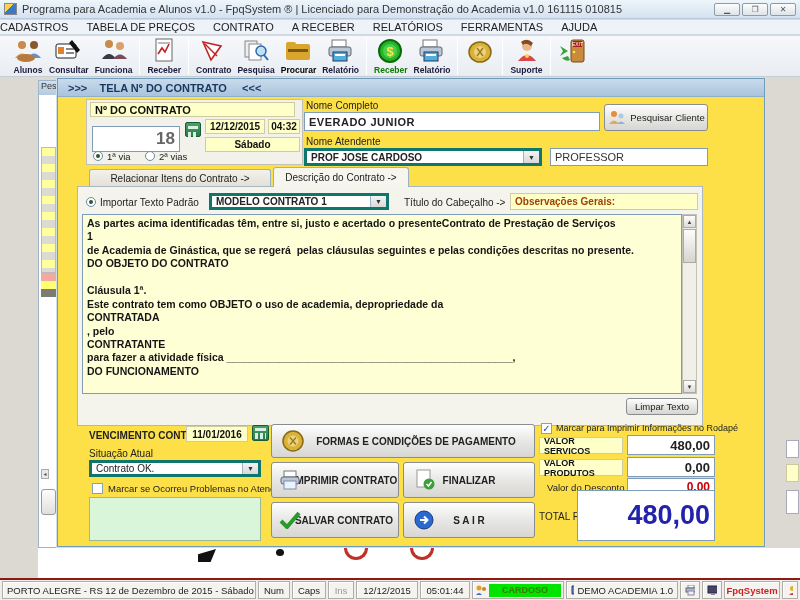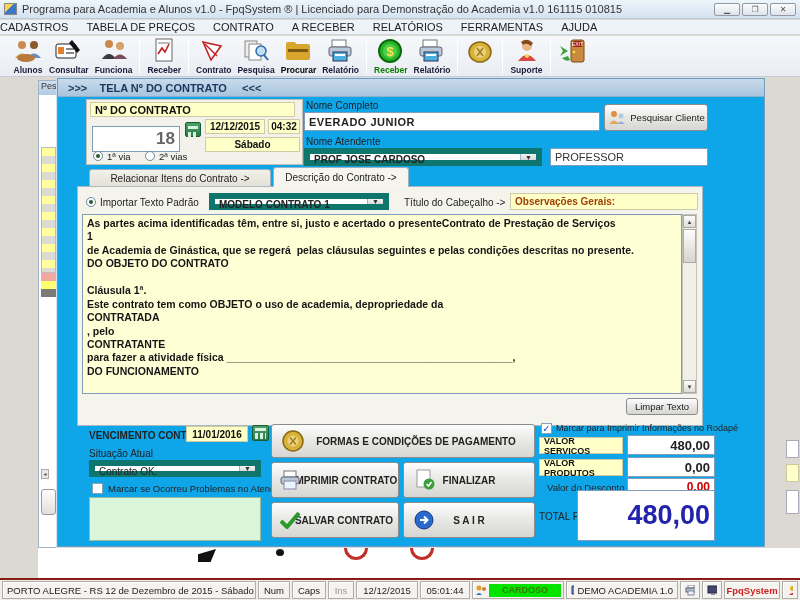--- a/index.html
+++ b/index.html
@@ -34,31 +34,31 @@
 
   
   .winput { background:#fff; border:1px solid #7f9db9; font-size:11px; font-weight:bold; color:#222;
     display:flex; align-items:center; padding:0 4px; position:absolute; }
   .ybox { background:#ffffc8; border:1px solid #cfcba5; font-size:10px; font-weight:bold; color:#111;
     display:flex; align-items:center; padding:0 4px; position:absolute; }
   .lbl { position:absolute; font-size:10px; color:#222; white-space:nowrap; }
   .btn { position:absolute; background:linear-gradient(#fefefe,#e8e8e6 48%,#d7d6d2);
     border:1px solid #8a8d90; border-radius:3px; display:flex; align-items:center; justify-content:center;
     font-size:10px; font-weight:bold; color:#222; }
-  .combo { position:absolute; background:#fff; border:6px solid #0f766e; display:flex; align-items:flex-start; }
+  .combo { position:absolute; background:#fff; border:3px solid #0f766e; display:flex; align-items:flex-end; }
   .combo .ctext { flex:1; font-size:10px; font-weight:bold; color:#222; padding:0 4px; overflow:hidden; white-space:nowrap; }
   .combo .carrow { width:16px; align-self:stretch; background:linear-gradient(#f4f4f4,#d9d9d9);
     border-left:1px solid #9db5c9; font-size:7px; color:#333; display:flex; align-items:center; justify-content:center; }
   .radio { position:absolute; width:10px; height:10px; border-radius:50%; border:1px solid #6a8aa5; background:#fff; }
   .radio.sel::after { content:""; position:absolute; left:2px; top:2px; width:4px; height:4px; border-radius:50%; background:#2a5a2a; }
   .check { position:absolute; width:11px; height:11px; border:1px solid #8aa0b5; background:#fff; font-size:10px; line-height:9px; color:#2a4db5; text-align:center; }
 
   
   .dialog { position:absolute; left:57px; top:78px; width:708px; height:469px;
-    background:#0ea5e9; border:1px solid #6f9cb8; box-shadow:0 0 0 1px #cfe0ec; }
+    background:#fde047; border:1px solid #6f9cb8; box-shadow:0 0 0 1px #cfe0ec; }
   .dtitle { position:absolute; left:0; top:0; width:100%; height:18px;
     background:linear-gradient(#c9dbec,#a9c4dd); border-bottom:1px solid #8fb0ca;
     font-size:11px; font-weight:bold; color:#17375e; display:flex; align-items:center; padding-left:10px; white-space:pre; }
 
   .gpanel { position:absolute; border:1px solid #c3c0b8; background:#f3f2ea; }
   .tab { position:absolute; height:18px; border:1px solid #9ab1c4; border-bottom:none;
     border-radius:3px 3px 0 0; font-size:10px; color:#222; display:flex; align-items:center; justify-content:center; }
   .tab.inactive { background:linear-gradient(#f2f1ea,#e2e0d6); top:90px; }
   .tab.active { background:#f6f5ee; z-index:2; }
   .tabpanel { position:absolute; border:1px solid #aab8c4; background:#f4f3ec; }

